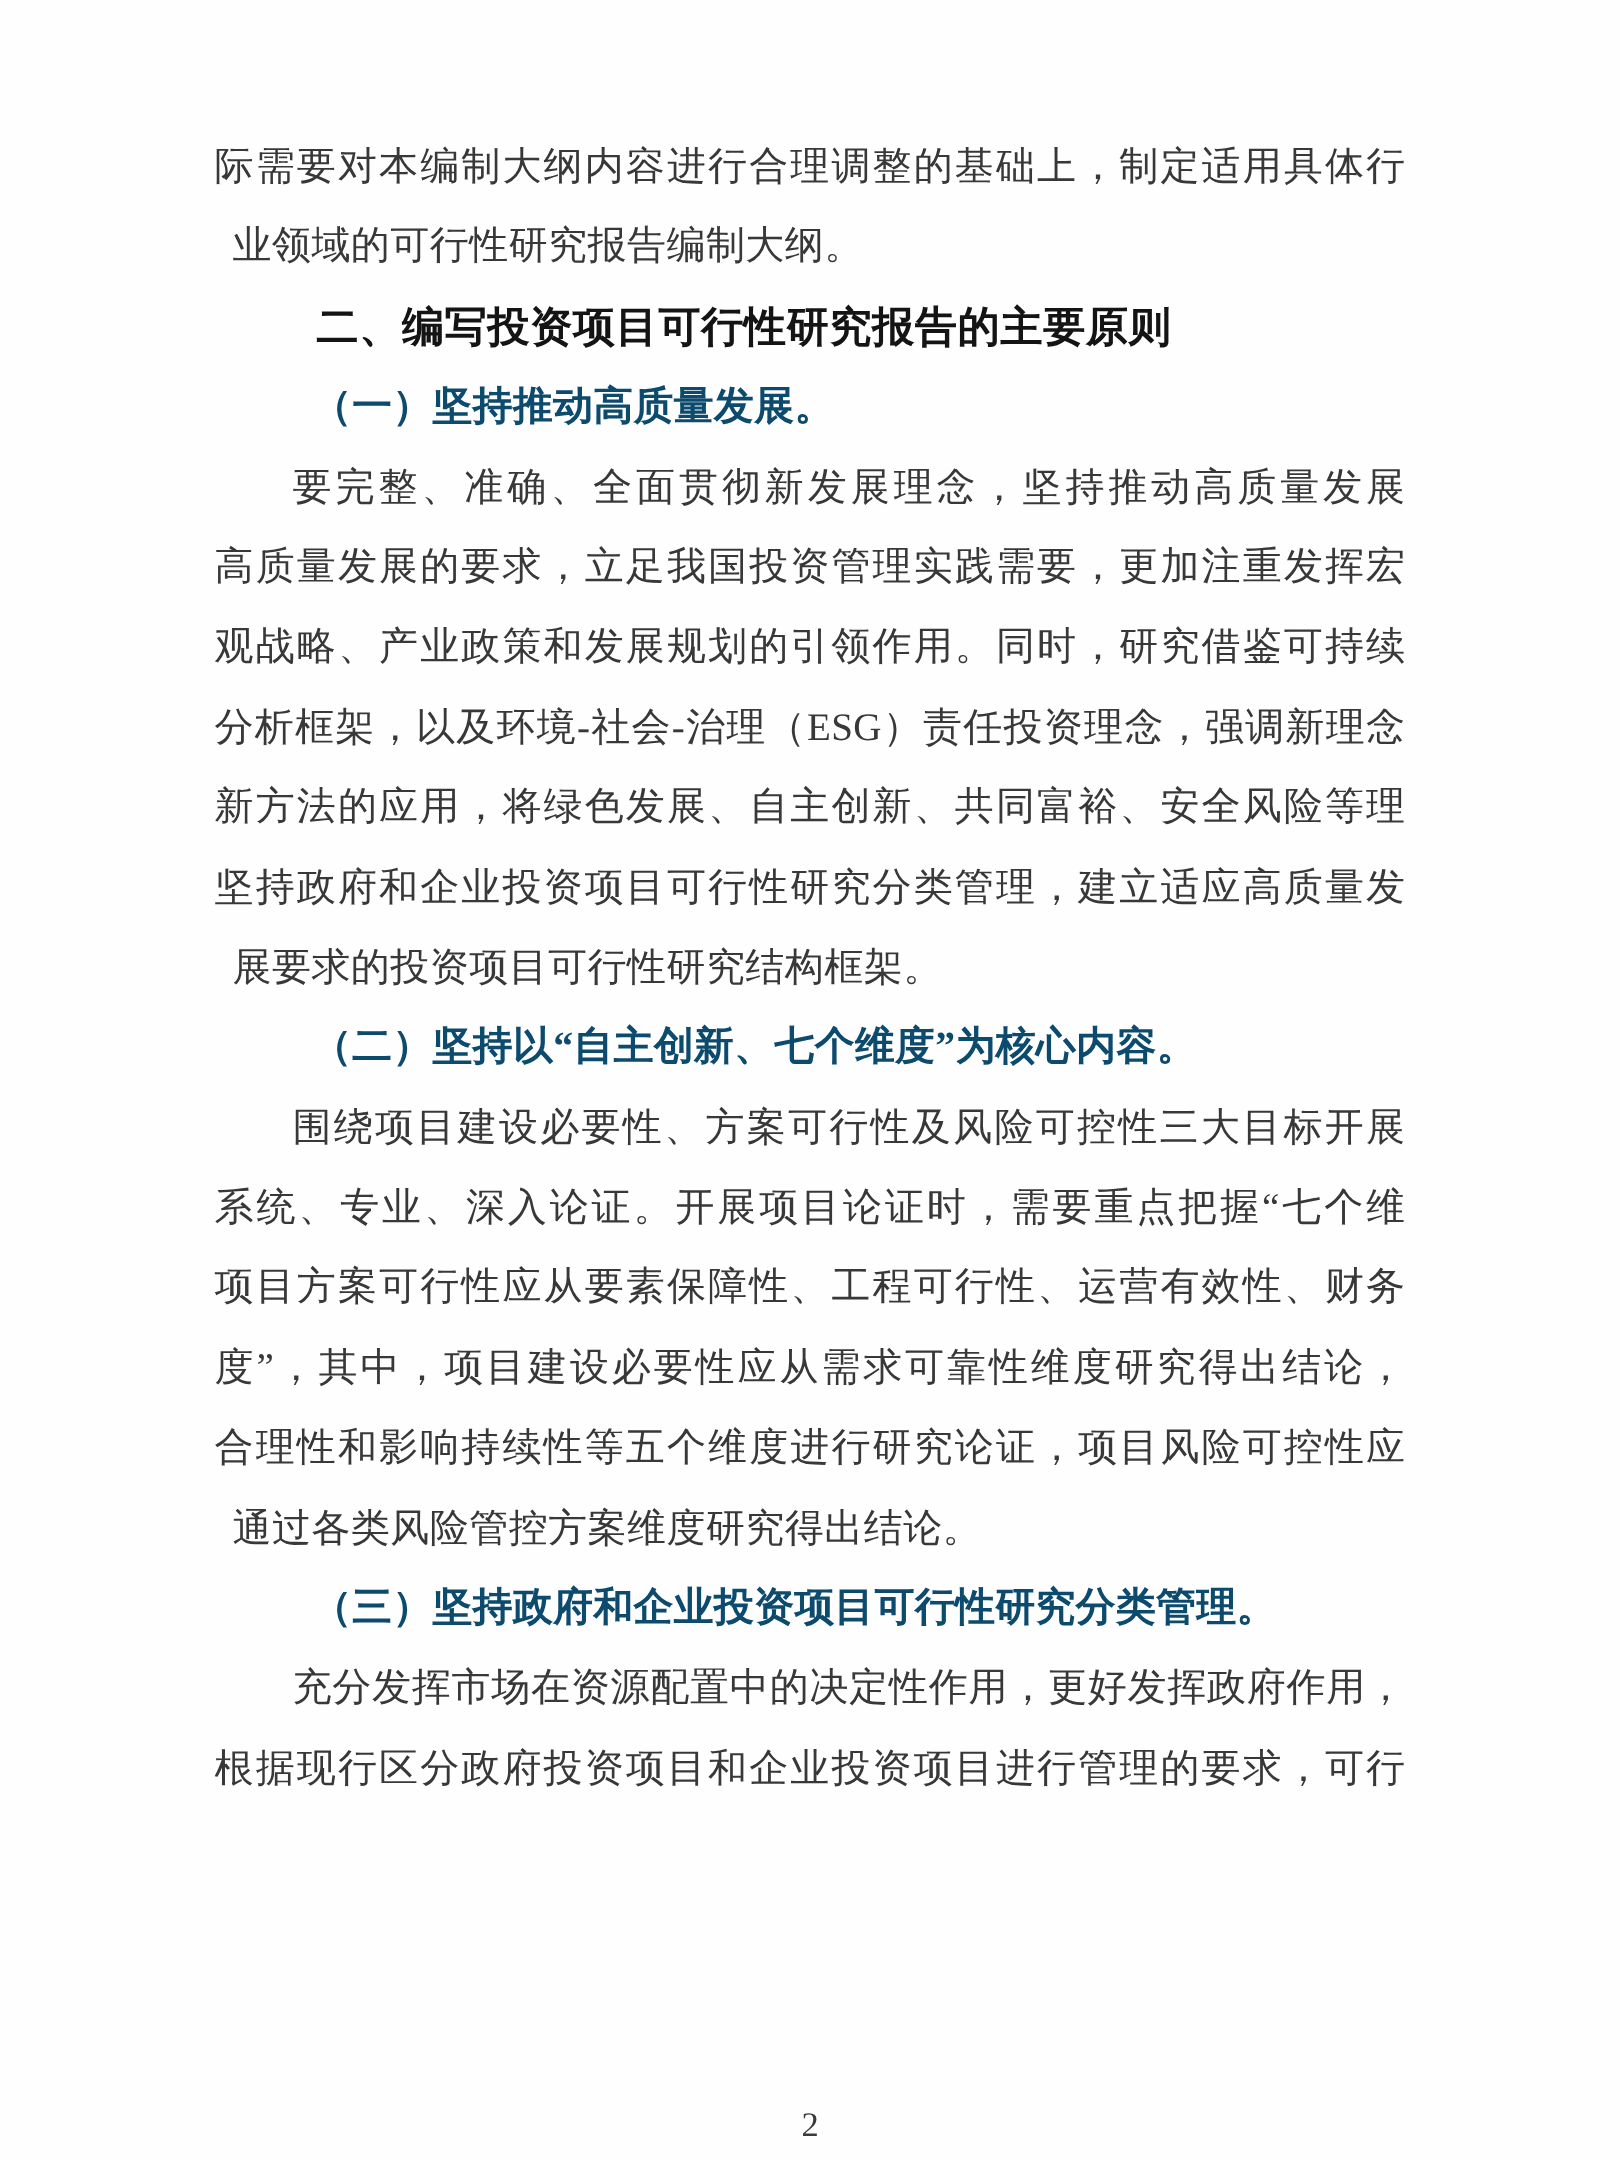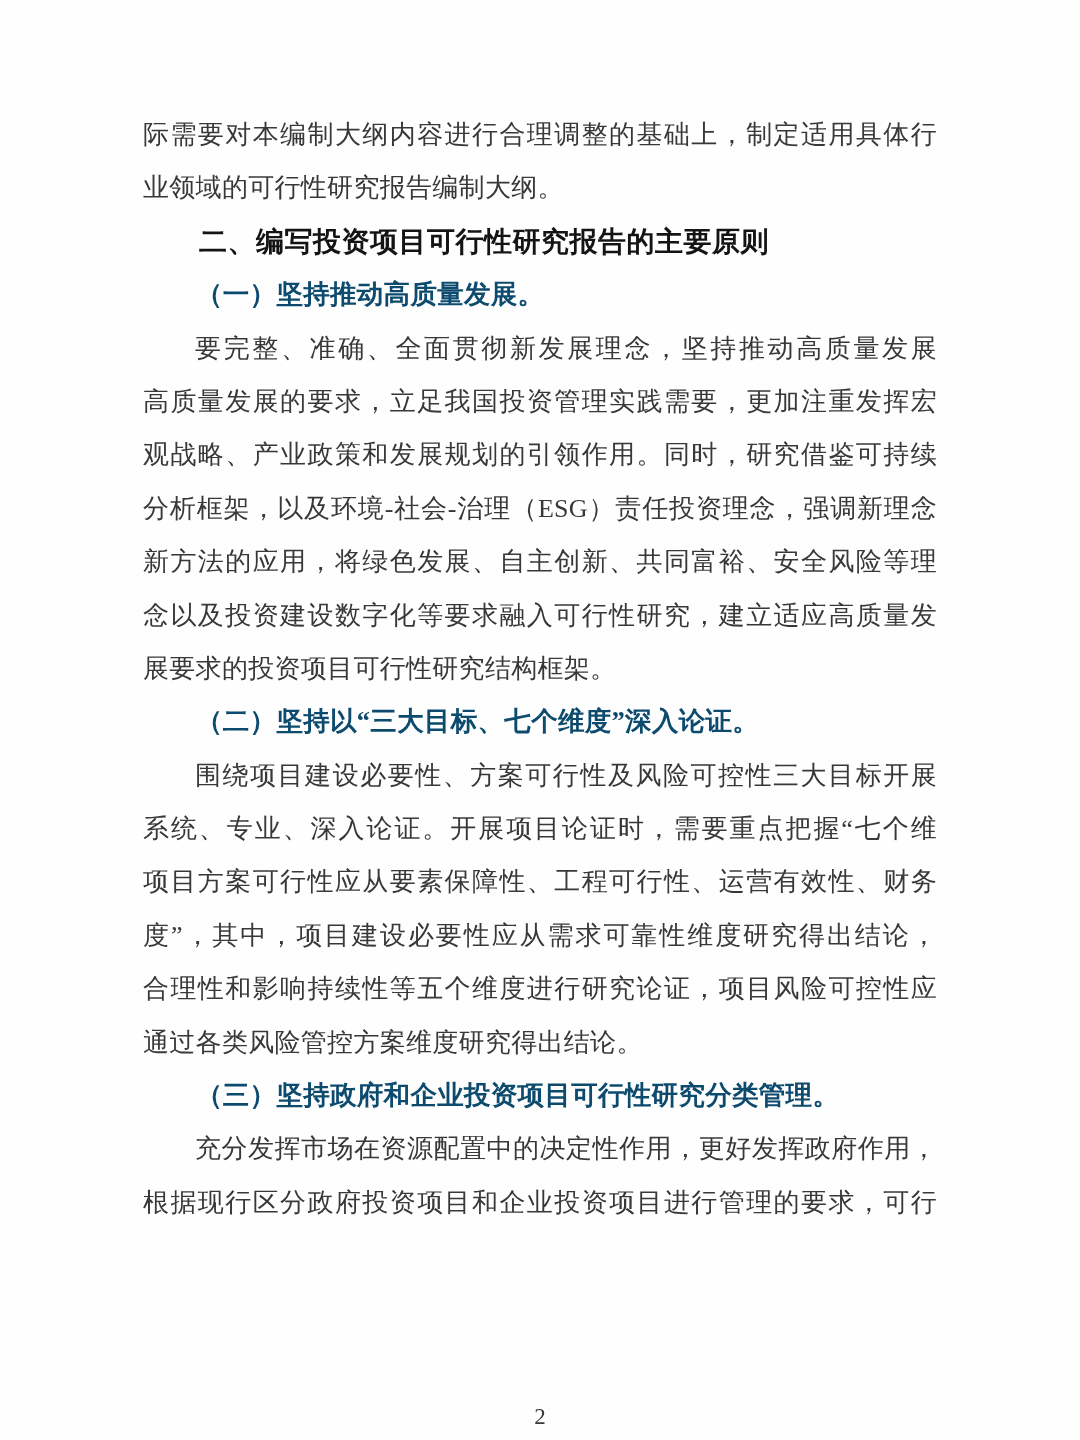--- a/index.html
+++ b/index.html
@@ -14,36 +14,37 @@
     margin: 0 auto;
     background: #fefefe;
     overflow: hidden;
     font-family: "Liberation Serif", "DejaVu Serif", serif;
   }
   .page-body {
     position: absolute;
     top: 0;
     left: 143px;
     width: 794px;
-    padding-top: 108px;
+    padding-top: 84px;
   }
   .ln {
     display: block;
     height: 53.4px;
     line-height: 53.4px;
     font-size: 26px;
     color: #383838;
     text-align: justify;
     text-align-last: justify;
     white-space: normal;
     letter-spacing: 0.3px;
   }
   .ln.end {
     text-align: right;
     text-align-last: left;
+    margin-left: 12px;
   }
   .ln.ind {
     text-indent: 2em;
   }
   .ln.heading {
     font-family: "Liberation Sans", "DejaVu Sans", sans-serif;
     font-weight: 700;
     font-size: 28px;
     color: #141414;
     text-indent: 2em;
@@ -75,23 +76,23 @@
   <div class="page-body">
     <div class="ln">际需要对本编制大纲内容进行合理调整的基础上，制定适用具体行</div>
     <div class="ln end">业领域的可行性研究报告编制大纲。</div>
     <div class="ln heading end">二、编写投资项目可行性研究报告的主要原则</div>
     <div class="ln sub end">（一）坚持推动高质量发展。</div>
     <div class="ln ind">要完整、准确、全面贯彻新发展理念，坚持推动高质量发展</div>
     <div class="ln">高质量发展的要求，立足我国投资管理实践需要，更加注重发挥宏</div>
     <div class="ln">观战略、产业政策和发展规划的引领作用。同时，研究借鉴可持续</div>
     <div class="ln">分析框架，以及环境-社会-治理（ESG）责任投资理念，强调新理念</div>
     <div class="ln">新方法的应用，将绿色发展、自主创新、共同富裕、安全风险等理</div>
-    <div class="ln">念以及投资建设数字化等要求融入可行性研究，建立适应高质量发</div>
+    <div class="ln">坚持政府和企业投资项目可行性研究分类管理，建立适应高质量发</div>
     <div class="ln end">展要求的投资项目可行性研究结构框架。</div>
-    <div class="ln sub end">（二）坚持以“三大目标、七个维度”深入论证。</div>
+    <div class="ln sub end">（二）坚持以“自主创新、七个维度”为核心内容。</div>
     <div class="ln ind">围绕项目建设必要性、方案可行性及风险可控性三大目标开展</div>
     <div class="ln">系统、专业、深入论证。开展项目论证时，需要重点把握“七个维</div>
     <div class="ln">项目方案可行性应从要素保障性、工程可行性、运营有效性、财务</div>
     <div class="ln">度”，其中，项目建设必要性应从需求可靠性维度研究得出结论，</div>
     <div class="ln">合理性和影响持续性等五个维度进行研究论证，项目风险可控性应</div>
     <div class="ln end">通过各类风险管控方案维度研究得出结论。</div>
     <div class="ln sub end">（三）坚持政府和企业投资项目可行性研究分类管理。</div>
     <div class="ln ind">充分发挥市场在资源配置中的决定性作用，更好发挥政府作用，</div>
     <div class="ln">根据现行区分政府投资项目和企业投资项目进行管理的要求，可行</div>
   </div>

